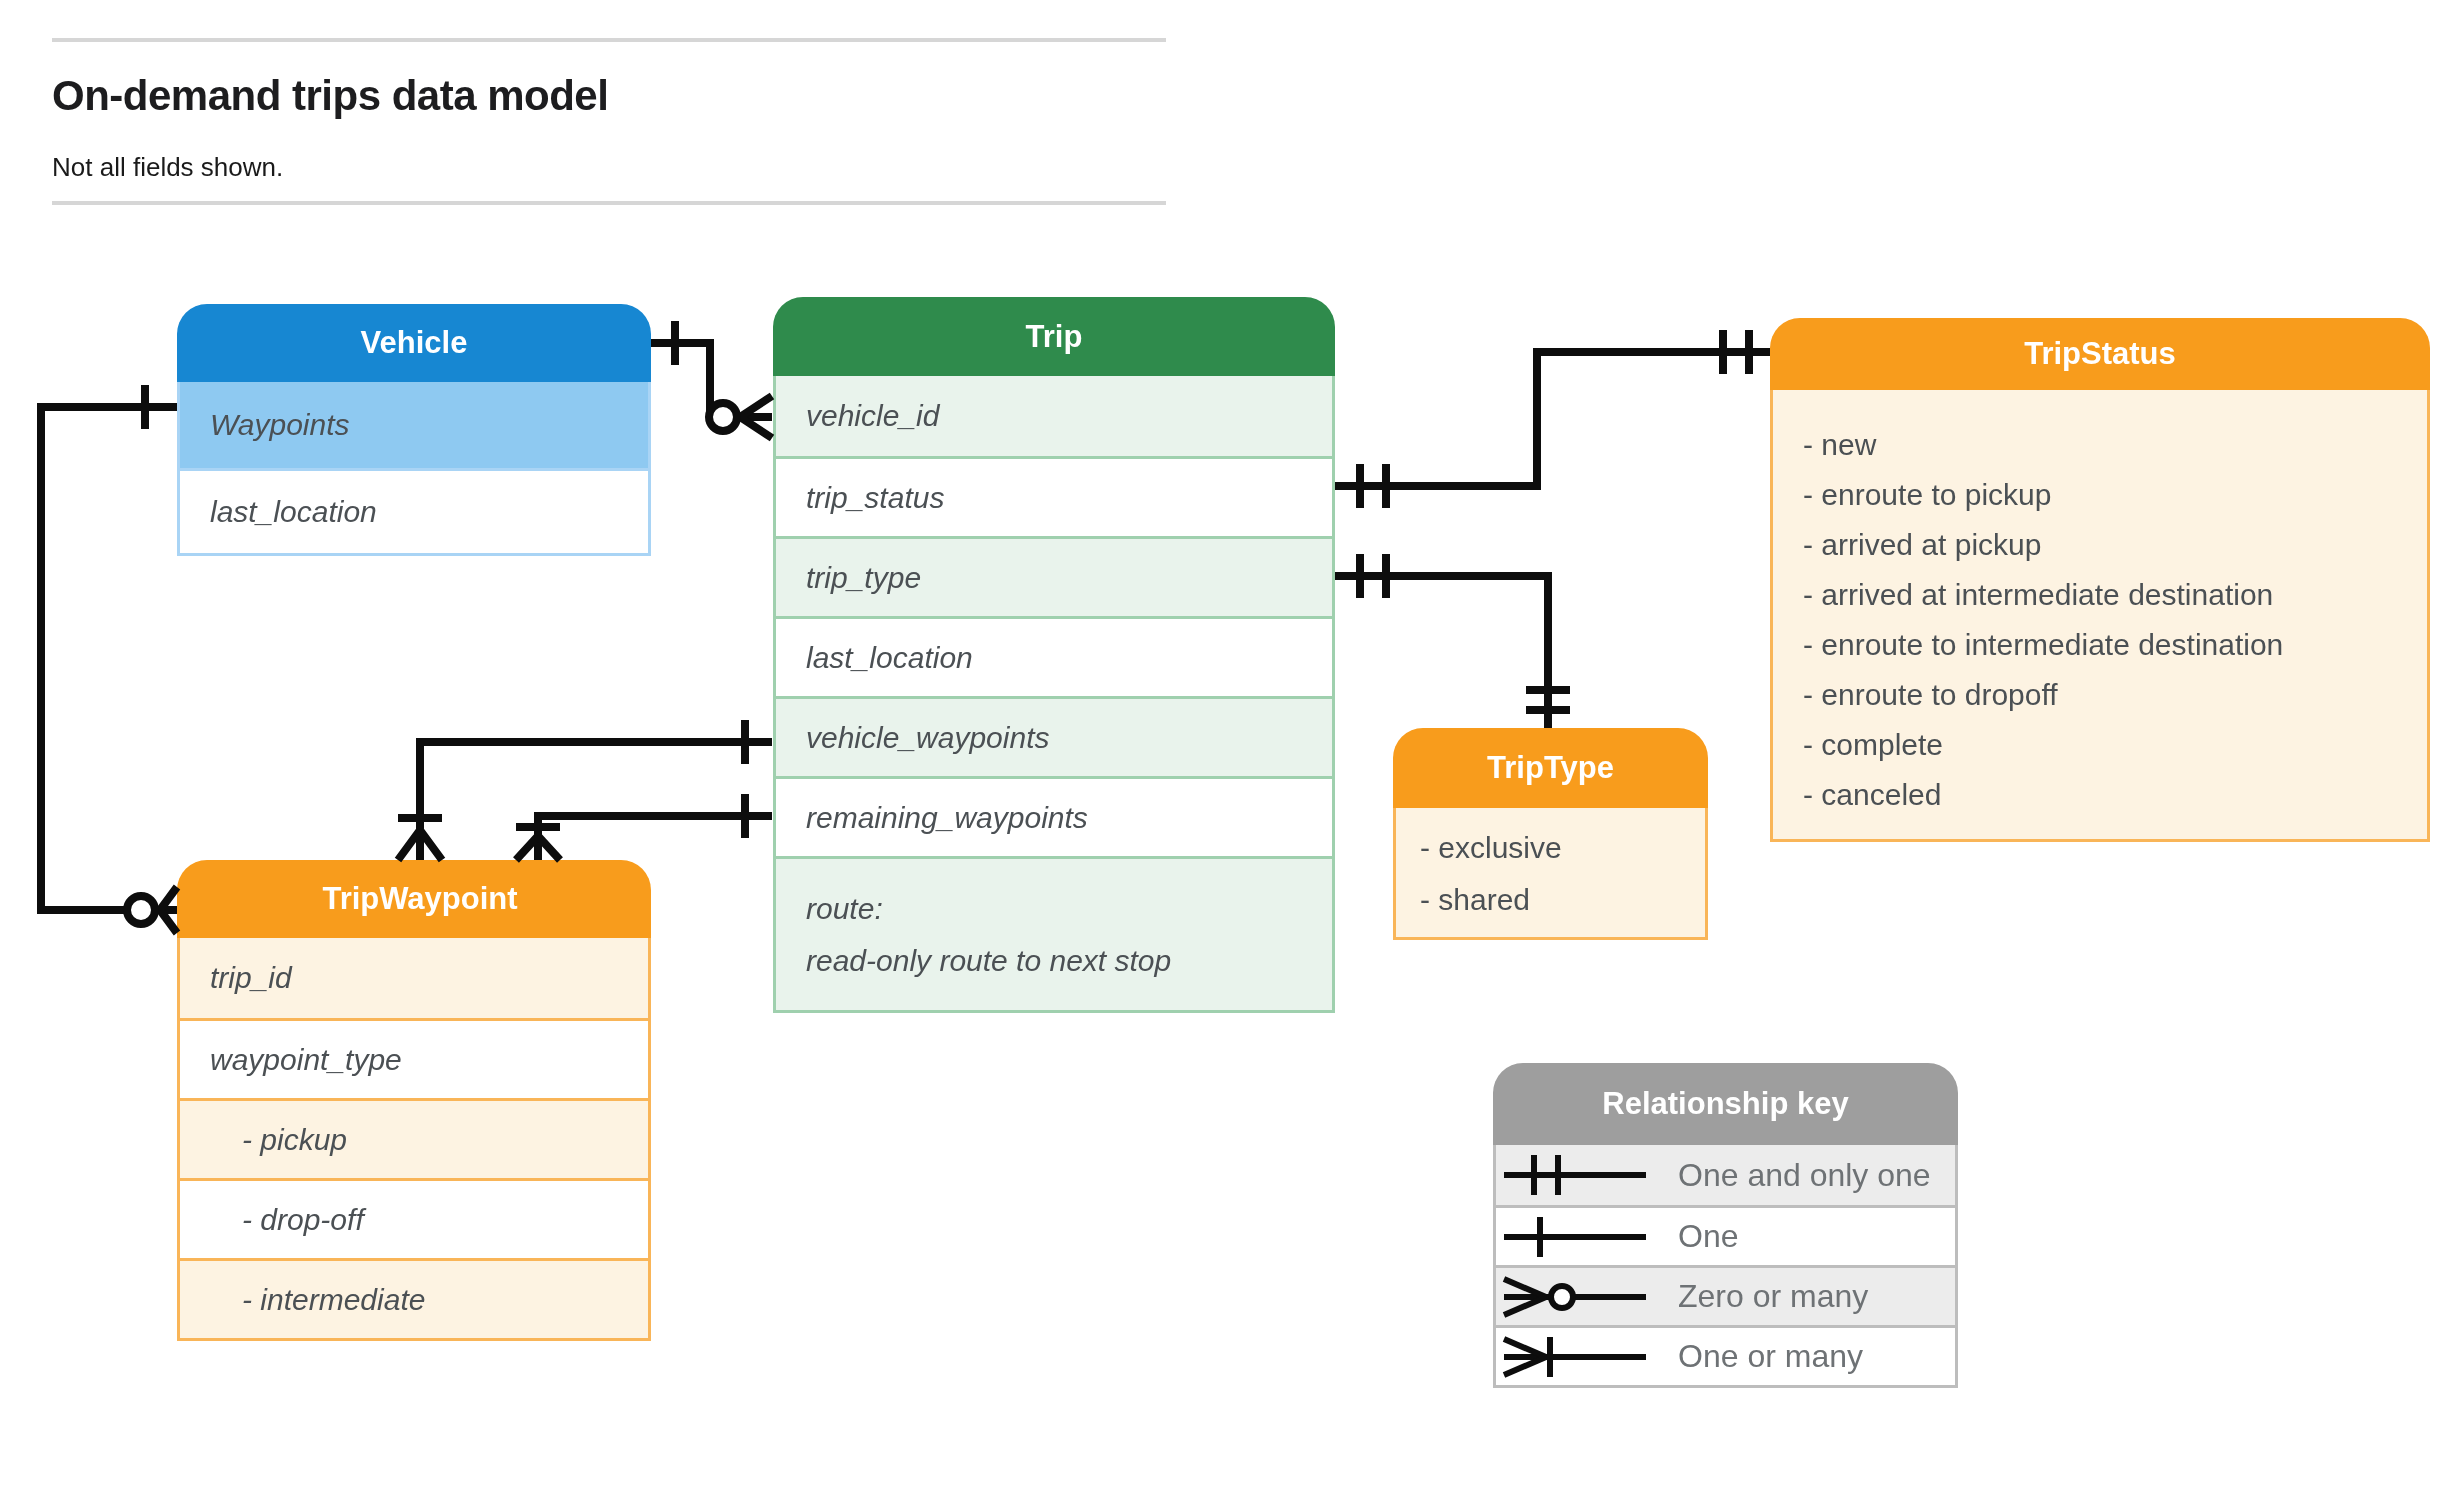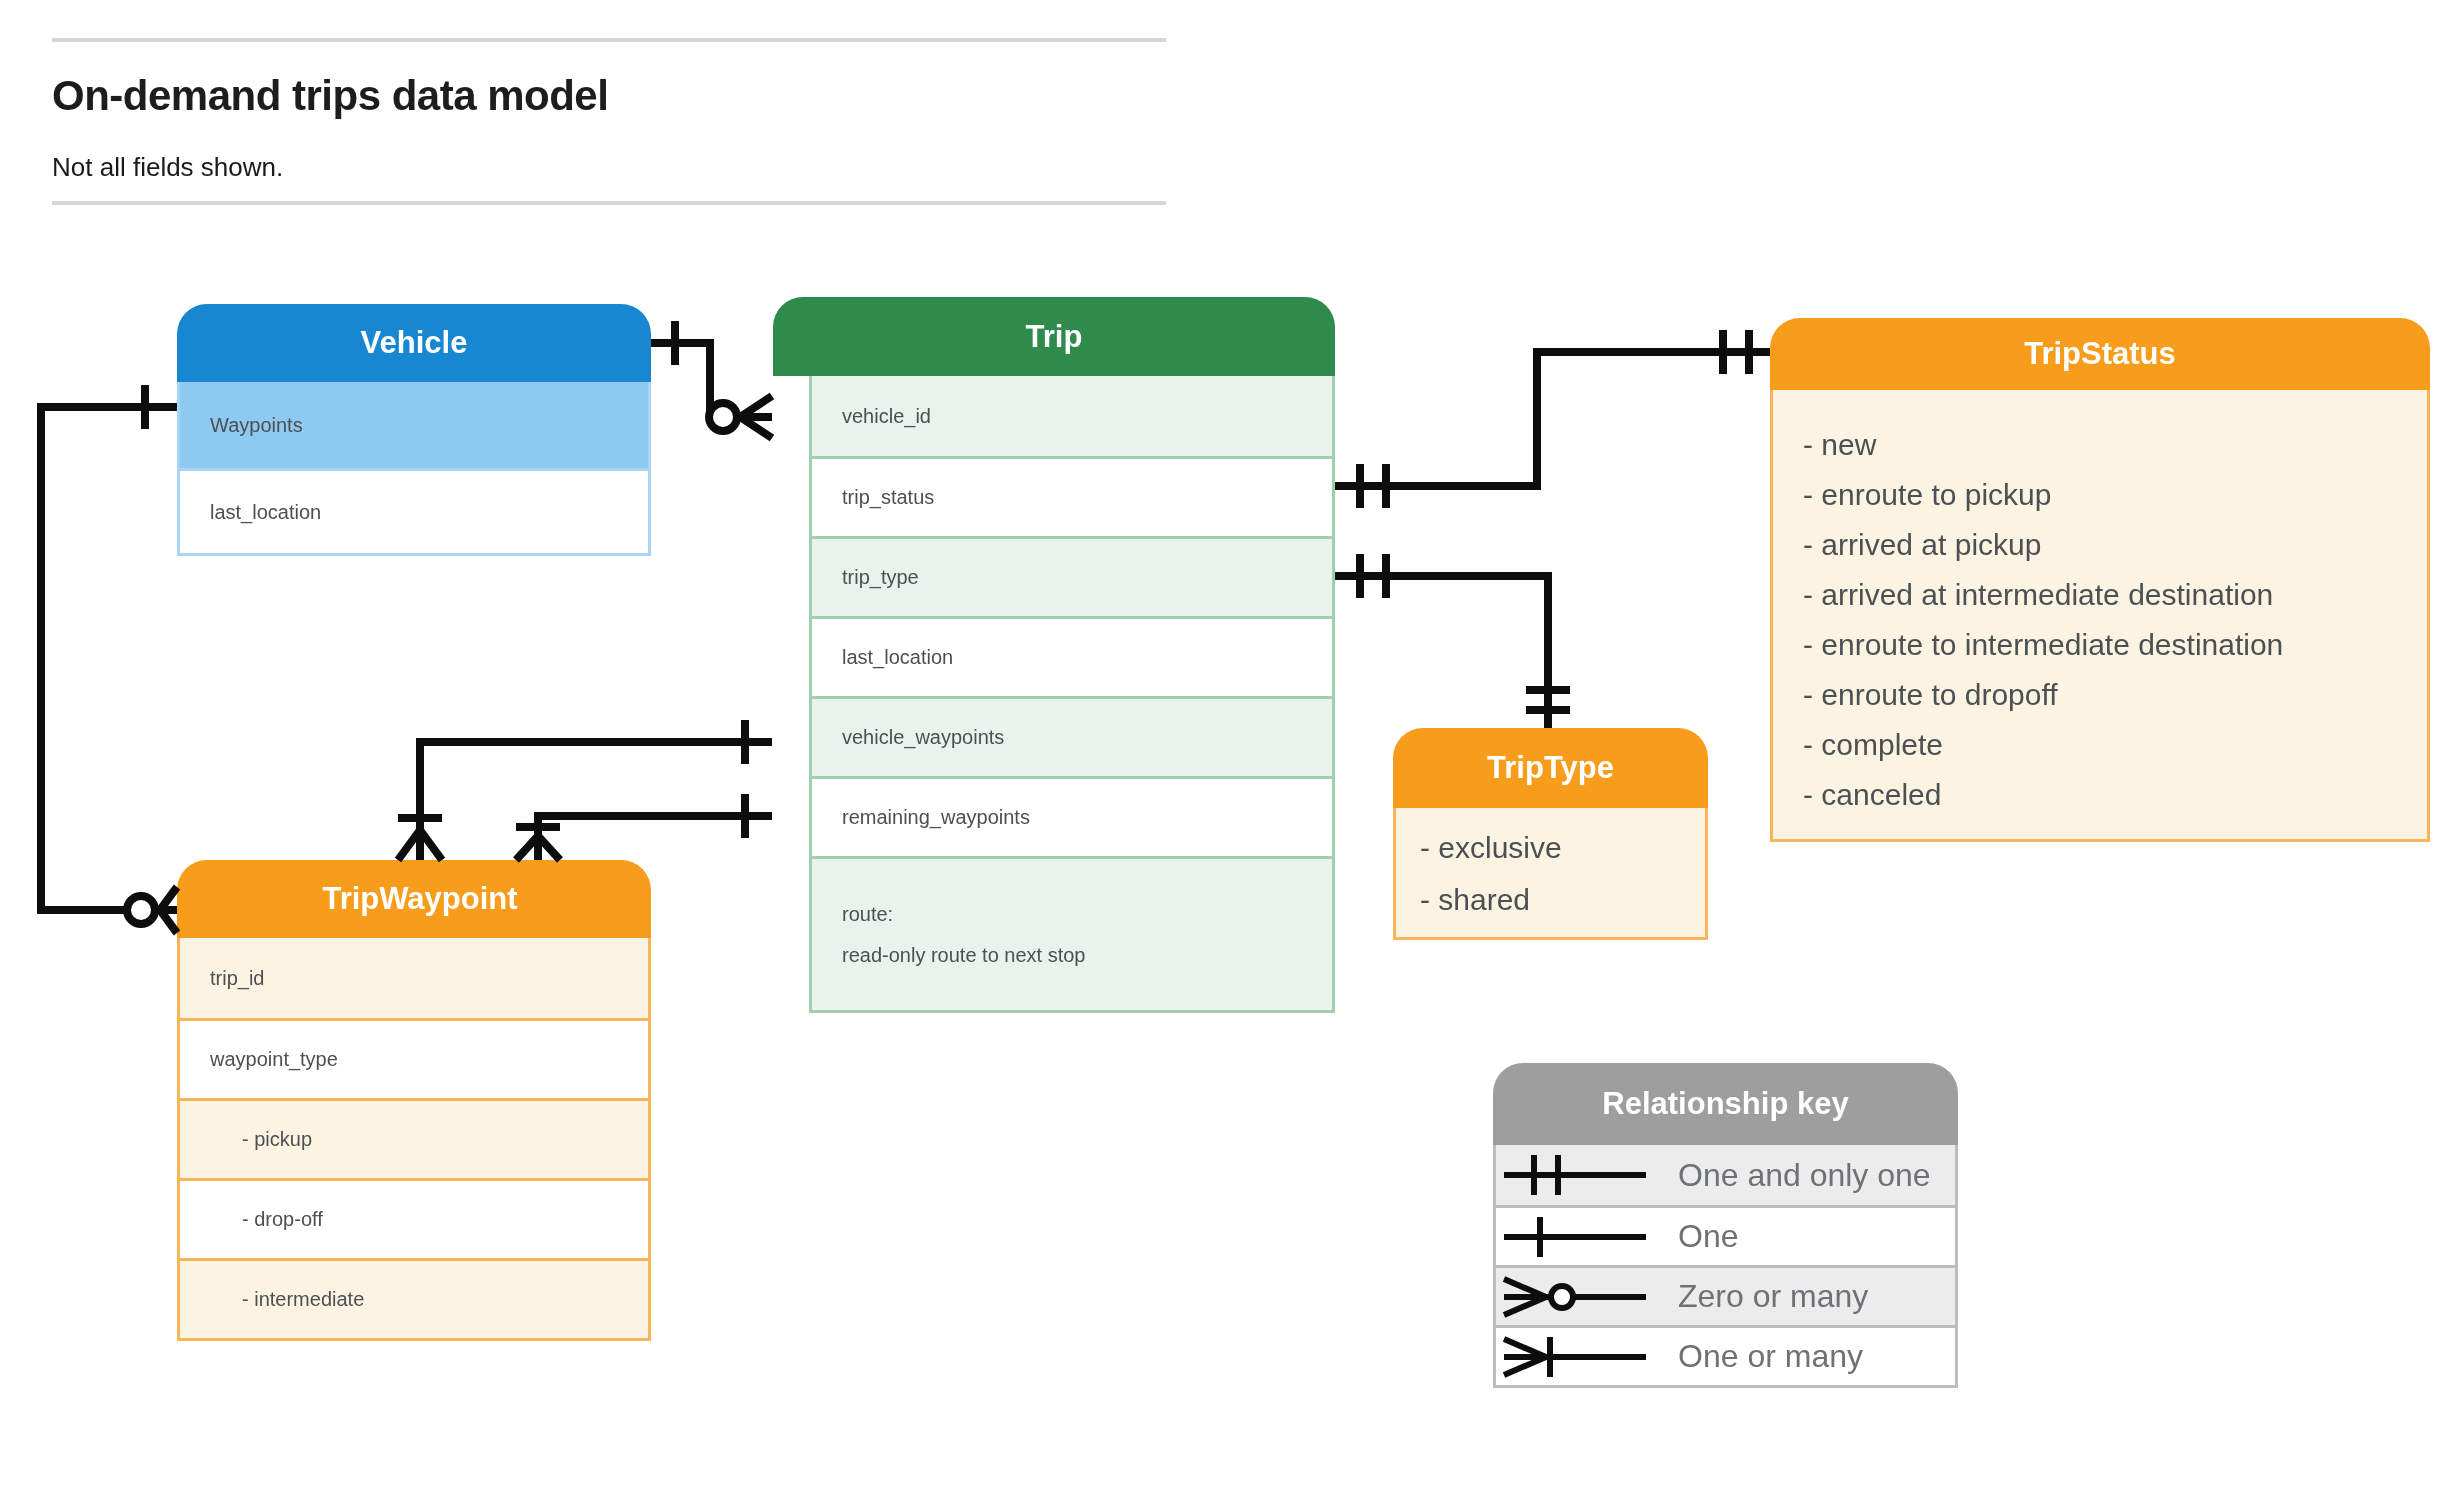--- a/index.html
+++ b/index.html
@@ -16,35 +16,35 @@
 
   .rule{position:absolute;left:52px;width:1114px;height:4px;background:#d6d6d6;}
   .rule.top{top:38px;}
   .rule.bottom{top:201px;}
   .page-title{position:absolute;left:52px;top:72px;font-size:42px;font-weight:700;color:#1d1d1f;letter-spacing:-.5px;text-align:right;}
   .page-subtitle{position:absolute;left:52px;top:152px;font-size:26px;color:#1a1a1a;}
 
   .entity{position:absolute;}
   .hd{display:flex;align-items:center;justify-content:center;color:#fff;
       font-size:31px;font-weight:700;border-radius:30px 30px 0 0;}
-  .row{display:flex;align-items:center;padding-left:30px;font-size:20px;color:var(--row-text);white-space:pre;}
+  .row{display:flex;align-items:center;padding-left:30px;font-size:30px;color:var(--row-text);white-space:pre;font-style:italic;}
   .row.indent{padding-left:62px;}
 
   
   .vehicle{left:177px;top:296px;width:474px;}
   .vehicle .hd{height:78px;background:var(--blue);margin-top:8px;}
   .vehicle .body{border:3px solid var(--blue-border);border-top:none;}
   .vehicle .row{height:86px;background:#fff;}
   .vehicle .row.hl{background:var(--blue-light);height:86px;}
   .vehicle .row + .row{border-top:3px solid var(--blue-border);height:85px;}
 
   
   .trip{left:773px;top:297px;width:562px;}
   .trip .hd{height:79px;background:var(--green);}
-  .trip .body{border:3px solid var(--green-border);border-top:none;margin-left:36px;}
+  .trip .body{border:3px solid var(--green-border);border-top:none;}
   .trip .row{height:80px;}
   .trip .row + .row{border-top:3px solid var(--green-border);}
   .trip .row.alt{background:var(--green-light);}
   .trip .row.route{height:154px;flex-direction:column;align-items:flex-start;justify-content:center;gap:18px;}
 
   
   .tripstatus{left:1770px;top:318px;width:660px;}
   .tripstatus .hd{height:72px;background:var(--orange);}
   .tripstatus .body{height:452px;background:var(--cream);border:3px solid var(--orange-border);border-top:none;
                     padding:30px 0 0 30px;}

